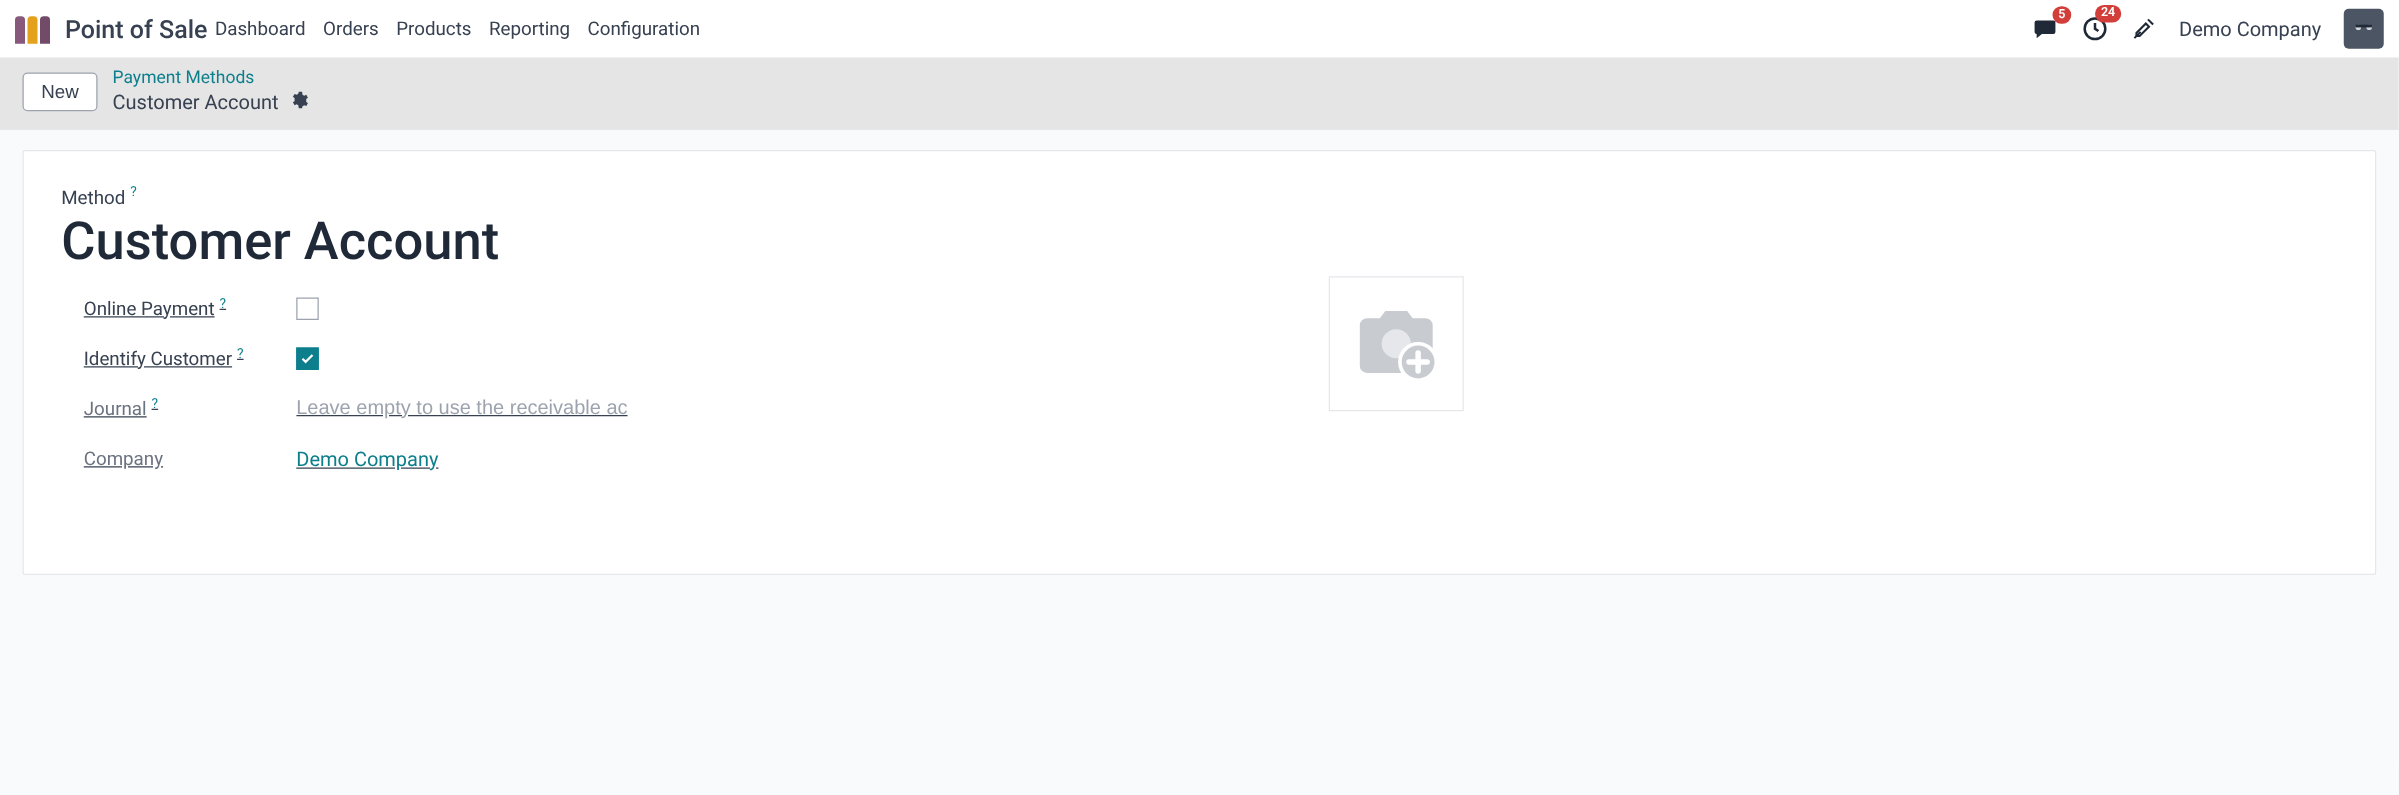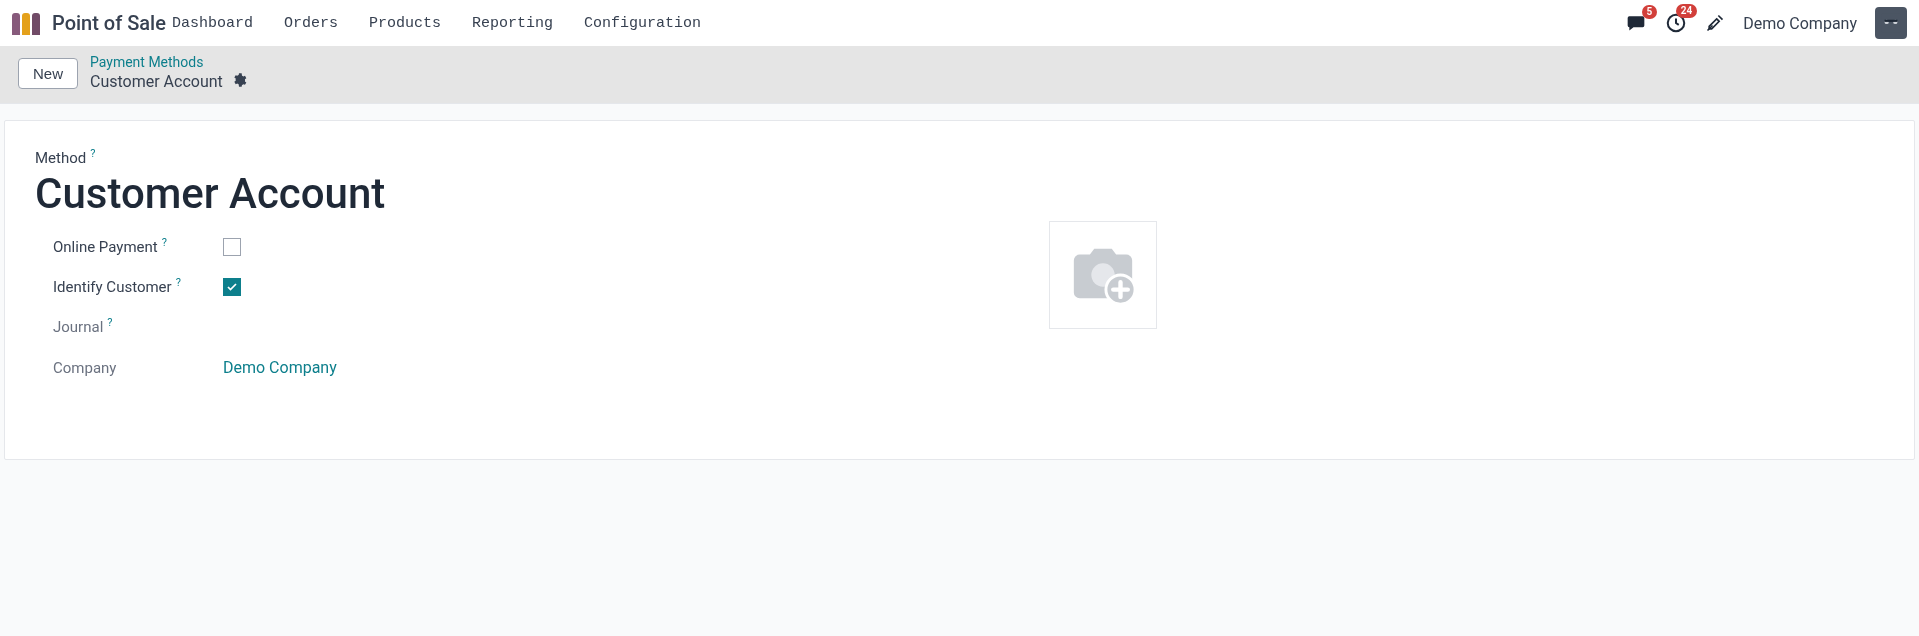--- a/index.html
+++ b/index.html
@@ -34,22 +34,21 @@
   .brand-icon .s1 { background: #875A7B; }
   .brand-icon .s2 { background: #E4A11B; }
   .brand-icon .s3 { background: #714B67; }
   .brand-title {
     font-size: 20px;
     color: #374151;
     font-weight: 500;
   }
   .nav-menu {
     display: flex;
-    gap: 27px;
-    font-family: Liberation Mono, monospace;
+    gap: 10px;
   }
   .nav-menu a {
     color: #374151;
     text-decoration: none;
     font-size: 15px;
     padding: 6px 2px;
     cursor: pointer;
   }
   .nav-right {
     margin-left: auto;
@@ -145,21 +144,21 @@
     background: #f3f4f6;
     border: none;
     display: inline-flex;
     align-items: center; justify-content: center;
     cursor: pointer;
     color: #374151;
   }
   .pager-btn + .pager-btn { border-left: 1px solid #e5e7eb; }
   
   .sheet-wrap {
-    padding: 16px 4px;
+    padding: 16px 18px;
   }
   .sheet {
     background: #fff;
     border: 1px solid #e5e7eb;
     border-radius: 2px;
     padding: 28px 30px 60px 30px;
     position: relative;
     min-height: 320px;
   }
   .field-method-label {
@@ -178,23 +177,24 @@
   }
   .method-value {
     font-size: 42px;
     font-weight: 500;
     color: #1f2937;
     margin-top: 2px;
     margin-bottom: 20px;
   }
   .form-row {
     display: flex;
-    align-items: flex-end;
+    align-items: center;
     margin-bottom: 22px;
     padding-left: 18px;
+    text-decoration: underline;
   }
   .form-label {
     width: 170px;
     display: flex;
     align-items: flex-start;
     gap: 4px;
     font-size: 15px;
     color: #374151;
   }
   .form-label.muted { color: #6b7280; }
@@ -329,20 +329,21 @@
             <polyline points="20 6 9 17 4 12"></polyline>
           </svg>
       </span>
     </div>
 
     <div class="form-row">
       <div class="form-label muted">
         <span>Journal</span>
         <span class="help-q">?</span>
       </div>
+      <input class="journal-input" placeholder="Leave empty to use the receivable ac" style="">
     </div>
 
     <div class="form-row">
       <div class="form-label muted">
         <span>Company</span>
       </div>
       <span class="company-link">Demo Company</span>
     </div>
 
     <div class="image-upload">

